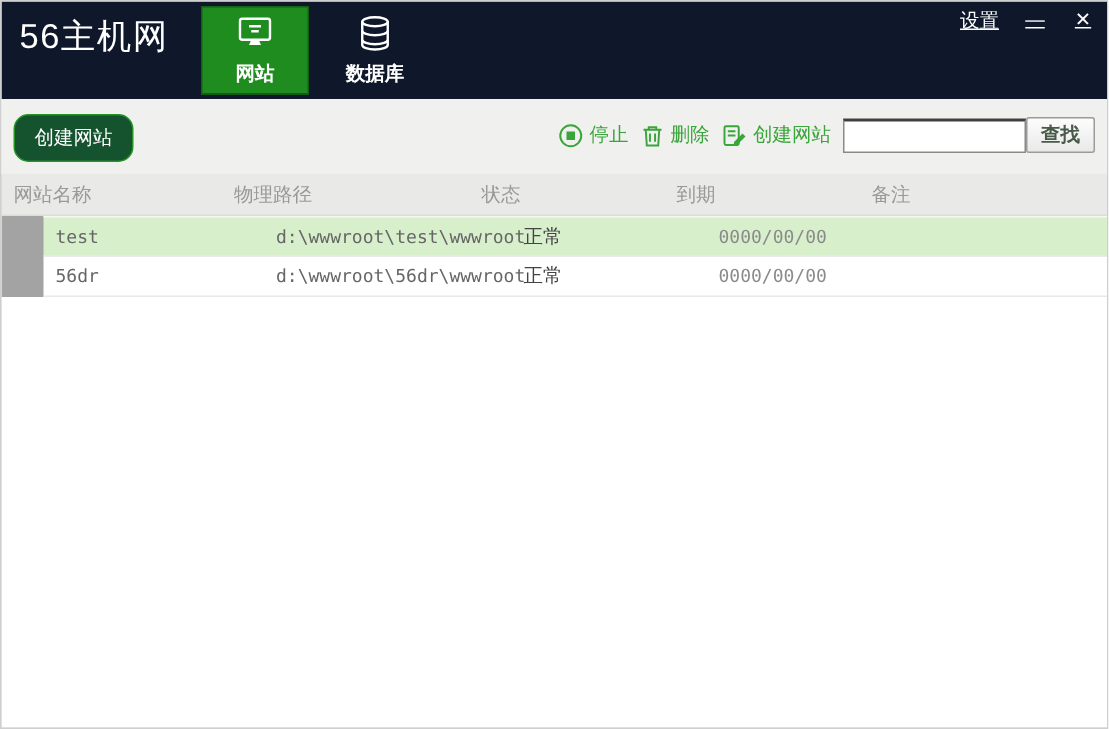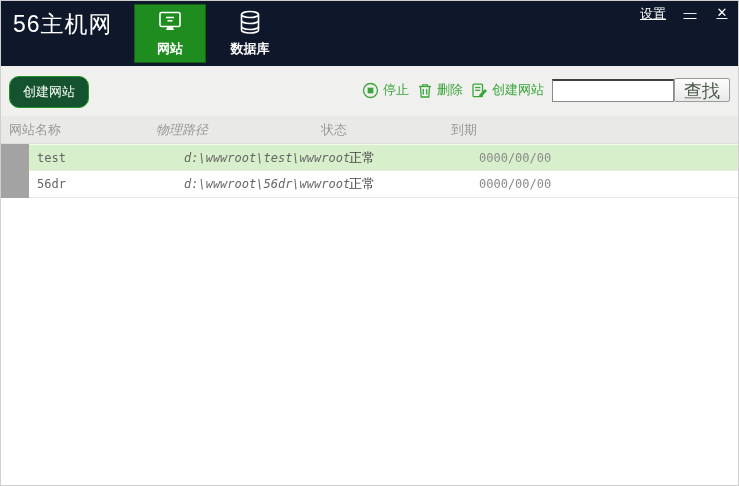--- a/index.html
+++ b/index.html
@@ -73,22 +73,23 @@
     width:122px; height:23px;
     border:1px solid #8a8a8a; border-top:2px solid #3f3f3f;
     background:#ffffff; font-size:12px; padding:0 4px;
     outline:none; margin-left:4px;
     font-family:"Liberation Sans", sans-serif;
   }
   .find-btn {
     height:24px; padding:0 9px;
     background:linear-gradient(#fdfdfd,#e9e9e9);
     border:1px solid #9b9b9b; border-radius:2px;
-    font-size:18px; color:#4a5a4a; cursor:pointer;
+    font-size:13px; color:#4a5a4a; cursor:pointer;
     font-family:"Liberation Sans", sans-serif;
+    font-weight:bold;
   }
 
   
   .table { flex:1 1 auto; display:flex; flex-direction:column; background:#a3a3a3; }
   .t-row { display:flex; align-items:center; }
   .t-head {
     height:28px; background:#e9e9e7;
     color:#999999; font-size:13px;
     border-bottom:1px solid #dddddd;
   }
@@ -96,21 +97,21 @@
     height:27px;
     color:#666666; font-size:12px;
     border-bottom:1px solid #e8e8e8;
     background:#ffffff;
     font-family:"DejaVu Sans Mono", monospace;
     cursor:default;
     margin-left:28px;
   }
   .t-body-row.selected { background:#d8efcc; border-top:1px solid #f4faf0; }
   .c1 { width:147px; padding-left:8px; }
-  .c2 { width:165px; padding-left:8px;font-style:italic; }
+  .c2 { width:165px; padding-left:8px; }
   .c3 { width:130px; padding-left:8px; }
   .c4 { width:130px; padding-left:8px; }
   .c5 { flex:1; padding-left:8px; }
   .cell-status { color:#444444; font-size:13px; font-family:Liberation Serif, serif; }
   .cell-expiry { color:#8a8a8a; }
   .rest { flex:1; background:#ffffff; }
 </style>
 </head>
 <body>
 
@@ -196,20 +197,21 @@
       <button class="find-btn">查找</button>
     </div>
   </div>
 
   <div class="table">
     <div class="t-row t-head">
       <span class="c1">网站名称</span>
       <span class="c2">物理路径</span>
       <span class="c3">状态</span>
       <span class="c4">到期</span>
+      <span class="c5">备注</span>
     </div>
 
     <div class="t-row t-body-row selected">
       <span class="c1">test</span>
       <span class="c2">d:\wwwroot\test\wwwroot</span>
       <span class="c3 cell-status">正常</span>
       <span class="c4 cell-expiry">0000/00/00</span>
       <span class="c5"></span>
     </div>
 

